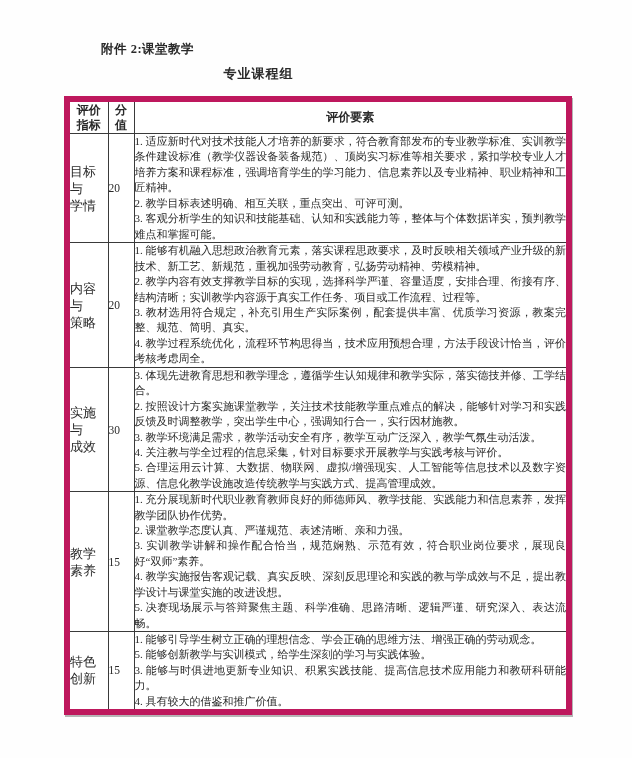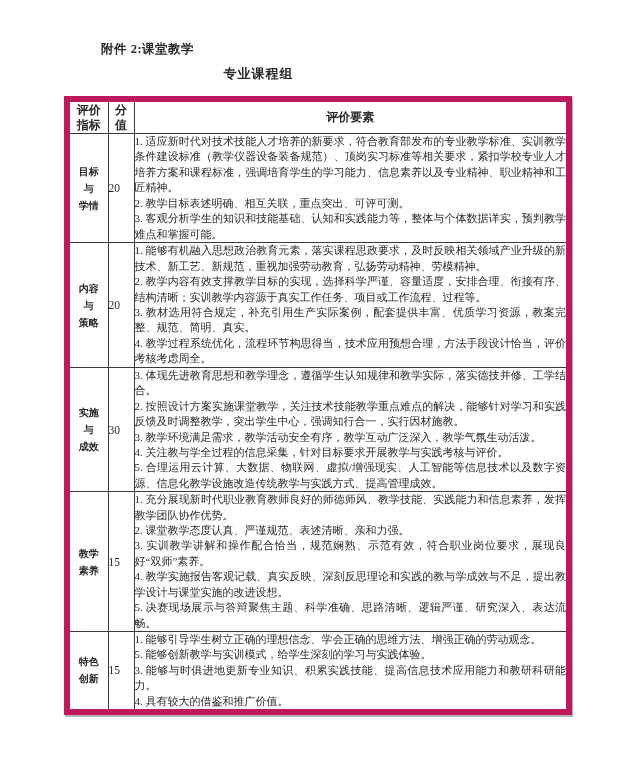--- a/index.html
+++ b/index.html
@@ -57,25 +57,23 @@
   col.c-elem  { width: 435px; }
   th.hdr {
     font-size: 12px;
     font-weight: bold;
     line-height: 14.5px;
     text-align: center;
     white-space: pre-line;
     height: 31px;
   }
   td.ind {
-    text-align: center;
-    font-size: 10px;
+    font-size: 13px;
     line-height: 17px;
     white-space: pre-line;
-    font-weight: bold;
   }
   td.score {
     text-align: left;
     font-size: 11.5px;
   }
   td.items {
     vertical-align: middle;
     padding: 1px 4px 1px 4px;
   }
   .crit {

